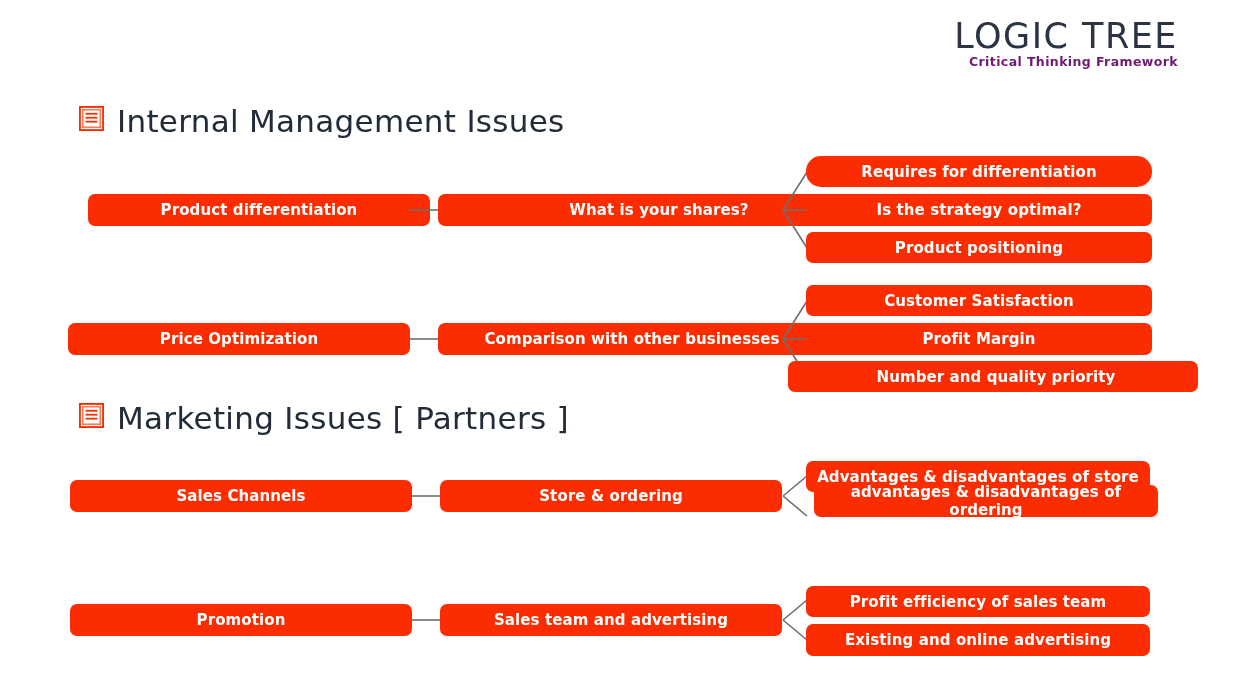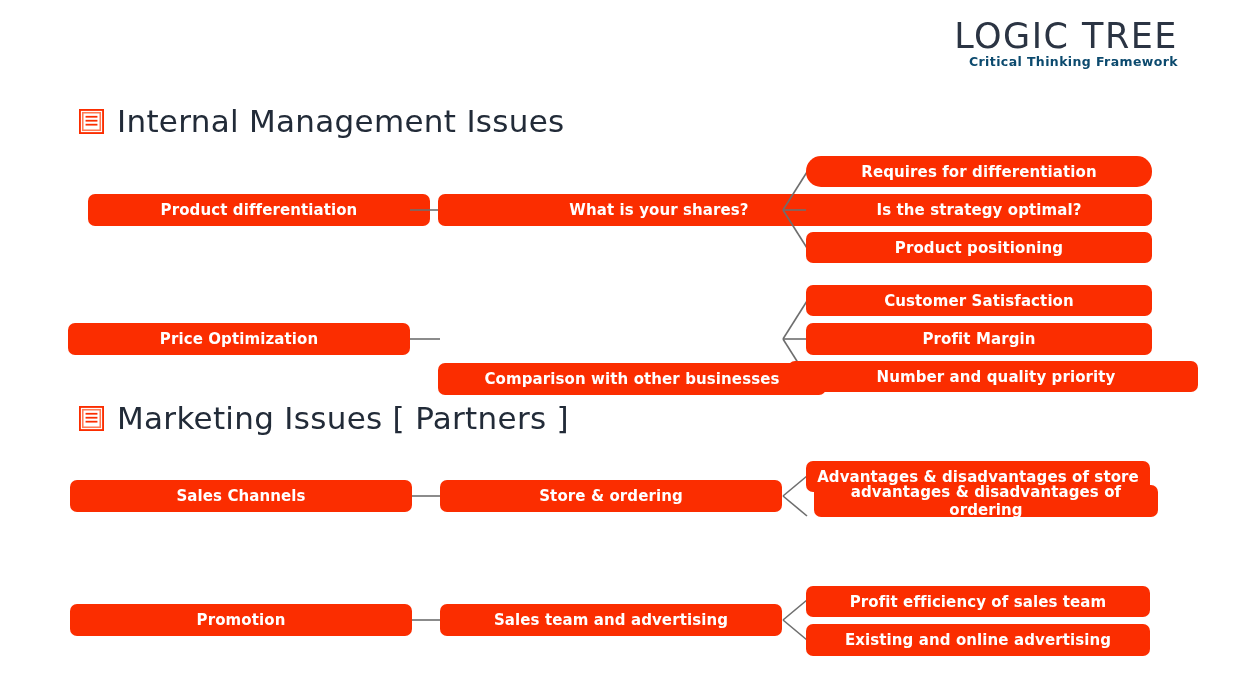--- a/index.html
+++ b/index.html
@@ -49,30 +49,29 @@
     font-size: 35px;
     font-weight: normal;
     color: #2B3443;
     letter-spacing: 1.5px;
     line-height: 1.05;
   }
   #brand-subtitle {
     font-family: "DejaVu Sans", sans-serif;
     font-size: 12.5px;
     font-weight: bold;
-    color: #0c4a6e;
+    color: #701a75;
     letter-spacing: 0.4px;
     margin-top: 1px;
   }
 
   
   .section-head {
     position: absolute;
     display: flex;
-    align-items: center;
     gap: 13px;
     white-space: nowrap;
   }
   .head-icon {
     display: block;
     width: 25px;
     height: 25px;
     flex: 0 0 auto;
   }
   .head-text {
@@ -147,21 +146,21 @@
 <div class="node lvl3" style="left:806px; top:156px; width:346px; height:31px;border-radius:15px;">Requires for differentiation</div>
 <div class="node lvl3" style="left:806px; top:194px; width:346px; height:32px;">Is the strategy optimal?</div>
 <div class="node lvl3" style="left:806px; top:232px; width:346px; height:31px;">Product positioning</div>
 
 <div class="node" style="left:68px; top:323px; width:342px; height:32px;">Price Optimization</div>
 
 <svg class="connector" style="left:410px; top:325px; width:30px; height:28px;" viewBox="0 0 30 28">
   <line x1="0" y1="14" x2="30" y2="14"></line>
 </svg>
 
-<div class="node" style="left:438px; top:323px; width:388px; height:32px;margin-top:40px;">Comparison with other businesses</div>
+<div class="node" style="left:438px; top:323px; width:388px; height:32px;">Comparison with other businesses</div>
 
 <svg class="connector" style="left:781px; top:281px; width:28px; height:116px;" viewBox="0 0 28 116">
   <line x1="2" y1="58" x2="26" y2="20"></line>
   <line x1="2" y1="58" x2="26" y2="58"></line>
   <line x1="2" y1="58" x2="26" y2="96"></line>
 </svg>
 
 <div class="node lvl3" style="left:806px; top:285px; width:346px; height:31px;">Customer Satisfaction</div>
 <div class="node lvl3" style="left:806px; top:323px; width:346px; height:32px;">Profit Margin</div>
 <div class="node lvl3" style="left:788px; top:361px; width:410px; height:31px;padding-left:12px;">Number and quality priority</div>

